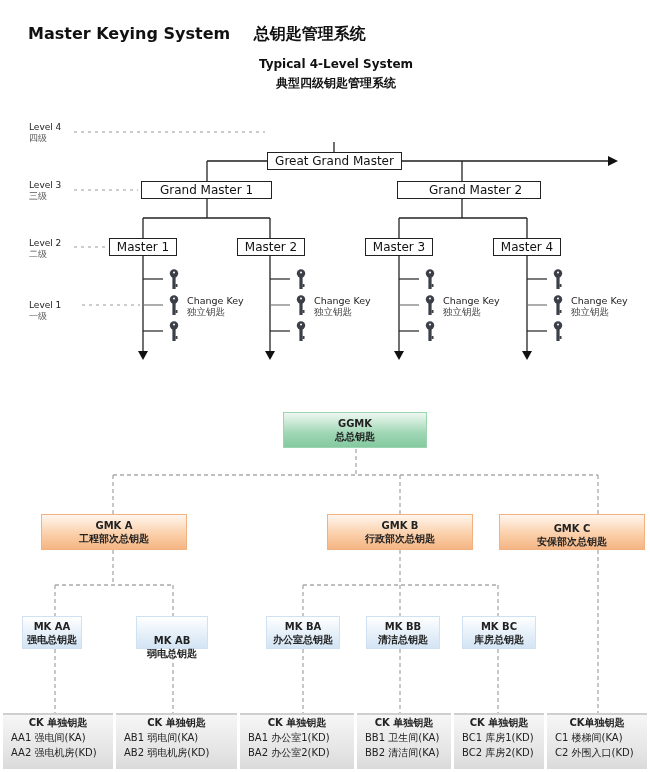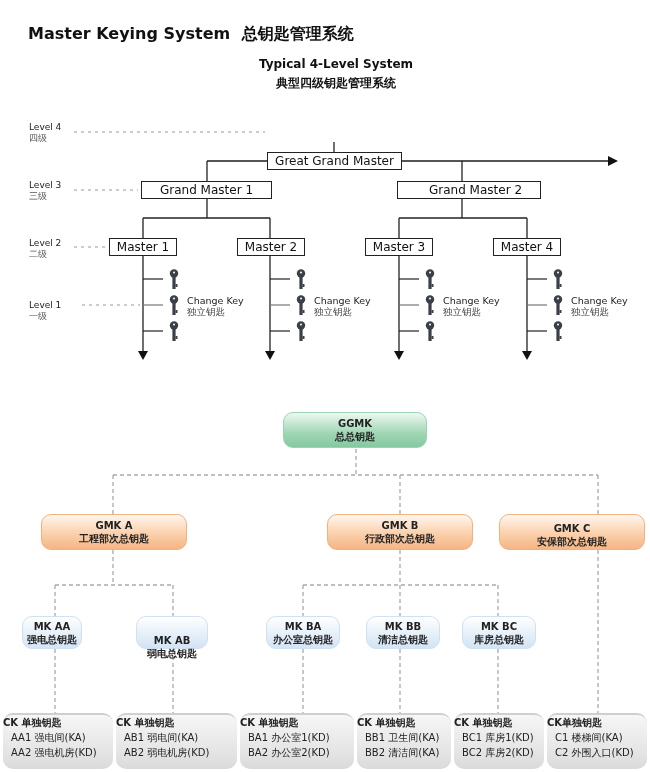--- a/index.html
+++ b/index.html
@@ -1,34 +1,34 @@
 <!DOCTYPE html>
 <html><head>
 <meta charset="utf-8">
 <style>
   html, body { margin: 0; padding: 0; background: #ffffff; }
   body { width: 650px; height: 772px; position: relative; overflow: hidden;
          font-family: "DejaVu Sans", "Liberation Sans", sans-serif; color: #111; }
   .abs { position: absolute; }
   .title { left: 28px; top: 24px; font-size: 16px; font-weight: bold; letter-spacing: 0px; white-space: nowrap; }
-  .title .cn { margin-left: 6px; }
+  .title .cn { margin-left: 18px; }
   .subtitle { left: 0; width: 672px; text-align: center; font-weight: bold; font-size: 12px; white-space: nowrap; }
   .lvl { left: 29px; font-size: 9px; line-height: 11px; color: #222; }
   .lvl .cn { color: #555; }
   .box { background: #fff; border: 1px solid #222; font-size: 12px; text-align: center;
          line-height: 16px; height: 16px; white-space: nowrap; }
   .ck-label { font-size: 9.5px; line-height: 11px; color: #222; white-space: nowrap; }
   .ck-label .cn { color: #444; }
   svg.lines { position: absolute; left: 0; top: 0; }
-  .node { text-align: center; font-weight: bold; font-size: 10px; line-height: 13px; color: #222; border-radius: 10px; }
+  .node { text-align: center; font-weight: bold; font-size: 10px; line-height: 13px; color: #222; }
   .n-green { background: linear-gradient(#eef8f1, #9fd6b4 60%, #84c9a0); border: 1px solid #9cd3b1; }
   .n-orange { background: linear-gradient(#fff6ee, #fbd0ab 55%, #f5b584); border: 1px solid #f2b180; }
   .n-blue { background: linear-gradient(#ffffff, #e3eef8 60%, #d3e4f4); border: 1px solid #d0e1f1; }
   .n-gray { background: linear-gradient(#f6f6f6, #e4e4e4 70%, #dadada); border-top: 2px solid #cfcfcf; font-weight: normal; font-size: 10px; line-height: 15px; text-align: left; }
-  .n-gray .hd { font-weight: bold; text-align: left; }
+  .n-gray .hd { font-weight: bold; text-align: center; }
   .n-gray .row { padding-left: 8px; }
 </style>
 </head>
 <body>
 
 <div class="abs title">
   <span>Master Keying System</span>
   <span class="cn">总钥匙管理系统</span>
 </div>
 <div class="abs subtitle" style="top:57px;">Typical 4-Level System</div>

